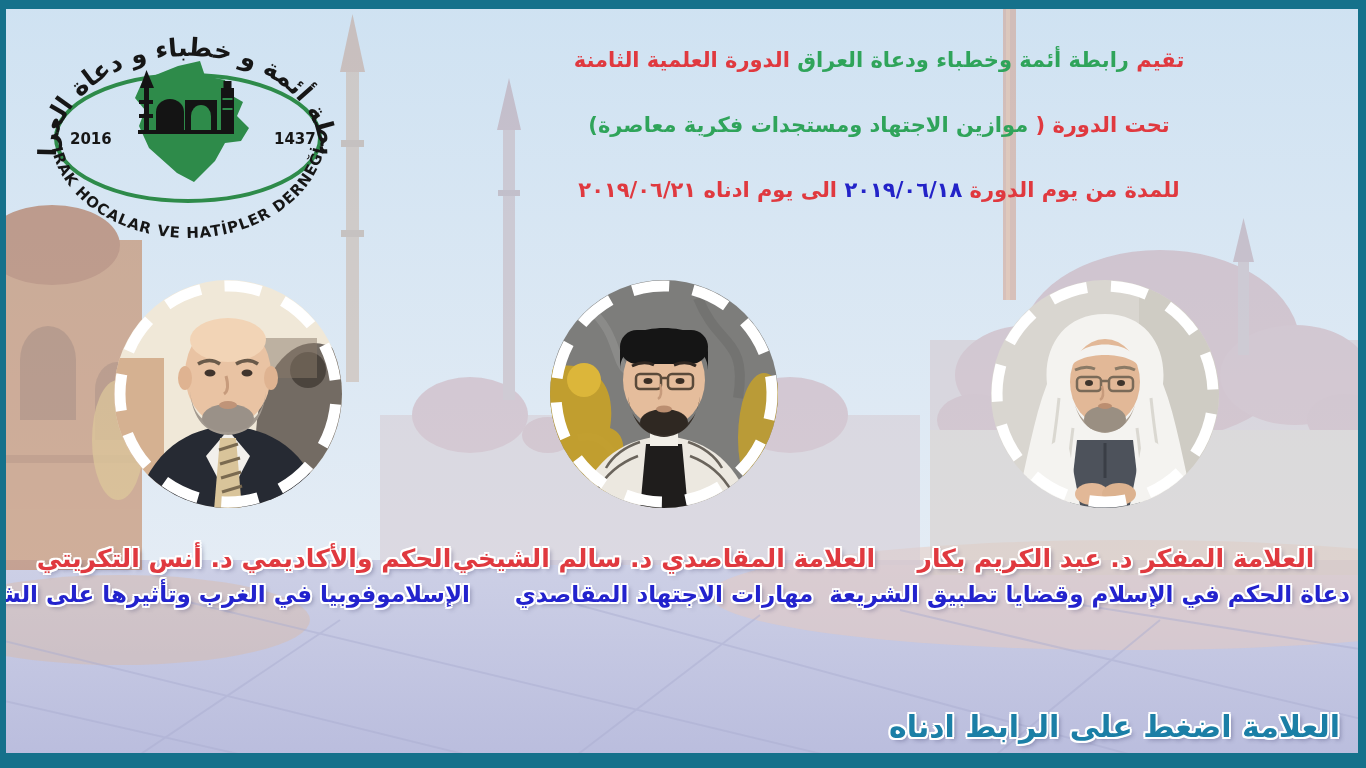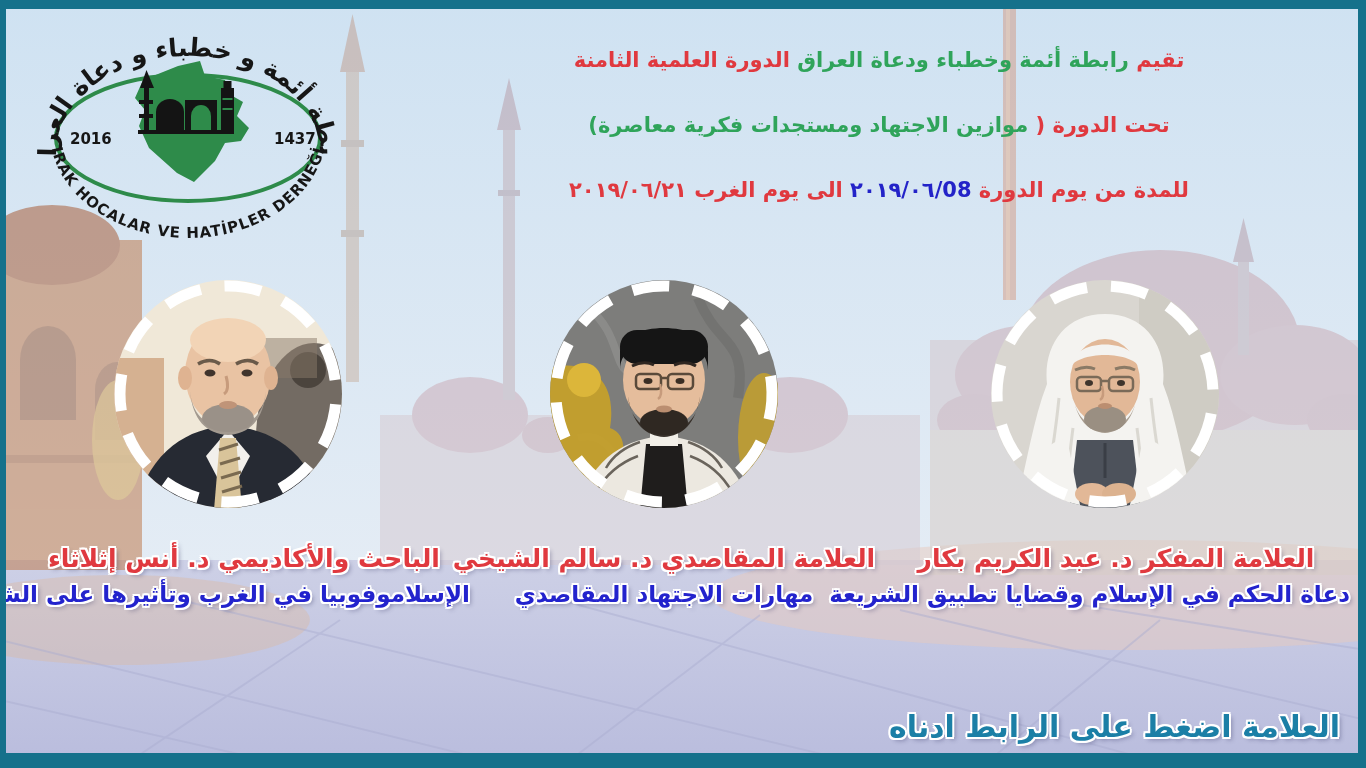--- a/index.html
+++ b/index.html
@@ -144,21 +144,21 @@
     <text x="42" y="130" font-size="15" font-weight="bold" fill="#161616">2016</text>
     <text x="246" y="130" font-size="15" font-weight="bold" fill="#161616">1437</text>
     <text font-size="15" font-weight="bold" fill="#161616" letter-spacing="1">
       <textPath href="#arcBot" startOffset="50%" text-anchor="middle">IRAK HOCALAR VE HATİPLER DERNEĞİ</textPath>
     </text>
   </svg>
 
   <div class="title">
     <span class="t-line"><span class="seg-red">تقيم </span><span class="seg-green">رابطة أئمة وخطباء ودعاة العراق </span><span class="seg-red">الدورة العلمية الثامنة</span></span>
     <span class="t-line"><span class="seg-red">تحت الدورة ( </span><span class="seg-green">موازين الاجتهاد ومستجدات فكرية معاصرة)</span></span>
-    <span class="t-line"><span class="seg-red">للمدة من يوم الدورة </span><span class="seg-blue">٢٠١٩/٠٦/08</span><span class="seg-red"> الى يوم الغرب </span><span class="seg-red">٢٠١٩/٠٦/٢١</span></span>
+    <span class="t-line"><span class="seg-red">للمدة من يوم الدورة </span><span class="seg-blue">٢٠١٩/٠٦/١٨</span><span class="seg-red"> الى يوم ادناه </span><span class="seg-red">٢٠١٩/٠٦/٢١</span></span>
   </div>
 
   <div class="portrait" style="left:112px;">
     <svg viewBox="0 0 232 232">
       <defs>
           <clipPath id="c1">
             <circle cx="116" cy="116" r="114"></circle>
           </clipPath>
         </defs>
       <g clip-path="url(#c1)">
@@ -272,21 +272,21 @@
         <path d="M26,232 C40,186 52,166 78,160 L92,232 Z" fill="#f4f3f0"></path>
         <path d="M206,232 C192,186 180,166 154,160 L140,232 Z" fill="#f4f3f0"></path>
         <ellipse cx="103" cy="216" rx="17" ry="11" fill="#e2b897"></ellipse>
         <ellipse cx="130" cy="216" rx="17" ry="11" fill="#dcb28f"></ellipse>
       </g>
       <circle cx="116" cy="116" r="108" fill="none" stroke="#ffffff" stroke-width="11" stroke-dasharray="37 24" transform="rotate(14 116 116)"></circle>
     </svg>
   </div>
 
   <div class="caption" style="left:18px;top:540px;width:452px;">
-    <div class="cap-name outline">الباحث والأكاديمي د. أنس إثلاثاء</div>
+    <div class="cap-name outline">الحكم والأكاديمي د. أنس التكريتي</div>
     <div class="cap-topic outline">الإسلاموفوبيا في الغرب وتأثيرها على الشرق</div>
   </div>
   <div class="caption" style="left:448px;top:540px;width:432px;">
     <div class="cap-name outline">العلامة المقاصدي د. سالم الشيخي</div>
     <div class="cap-topic outline">مهارات الاجتهاد المقاصدي</div>
   </div>
   <div class="caption" style="left:882px;top:540px;width:468px;">
     <div class="cap-name outline">العلامة المفكر د. عبد الكريم بكار</div>
     <div class="cap-topic outline">دعاة الحكم في الإسلام وقضايا تطبيق الشريعة</div>
   </div>

